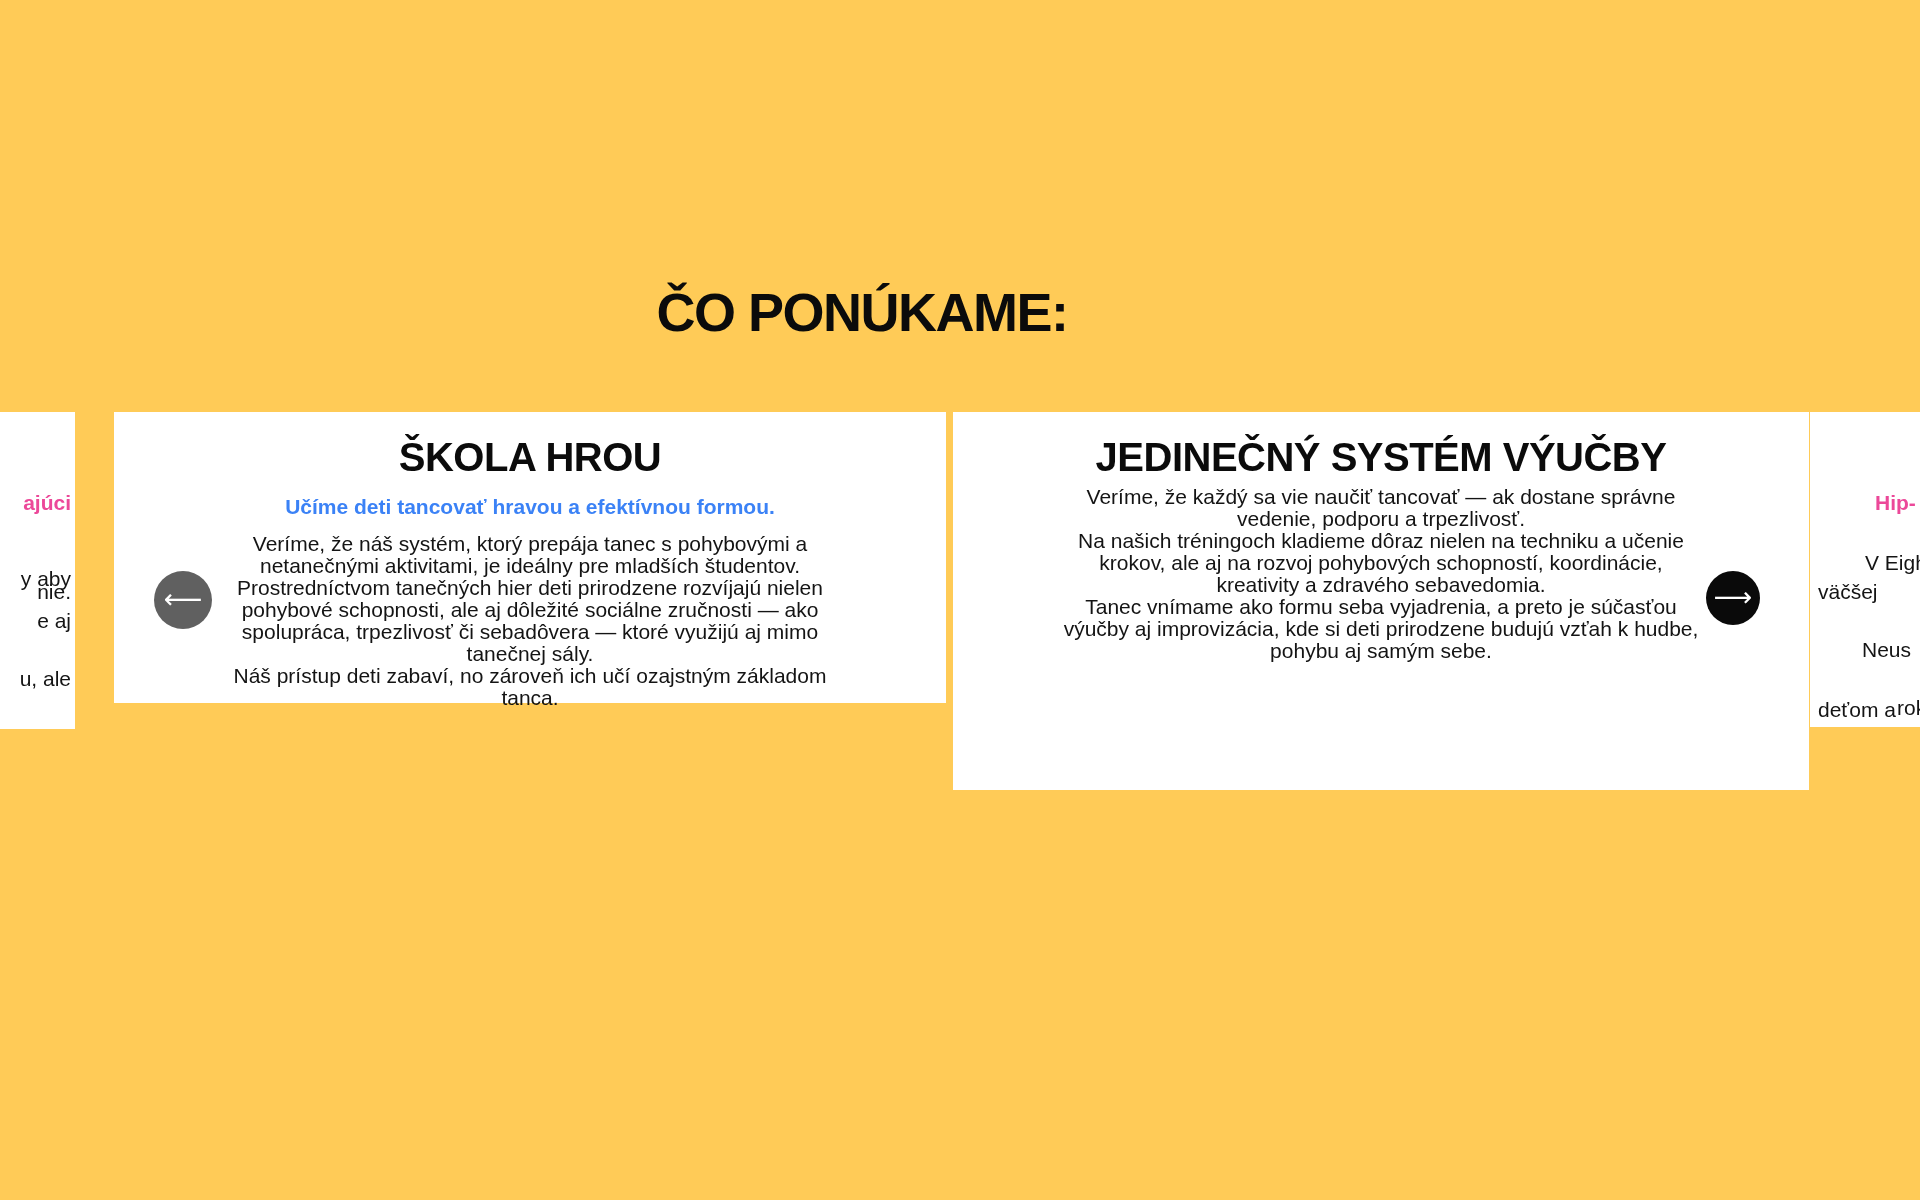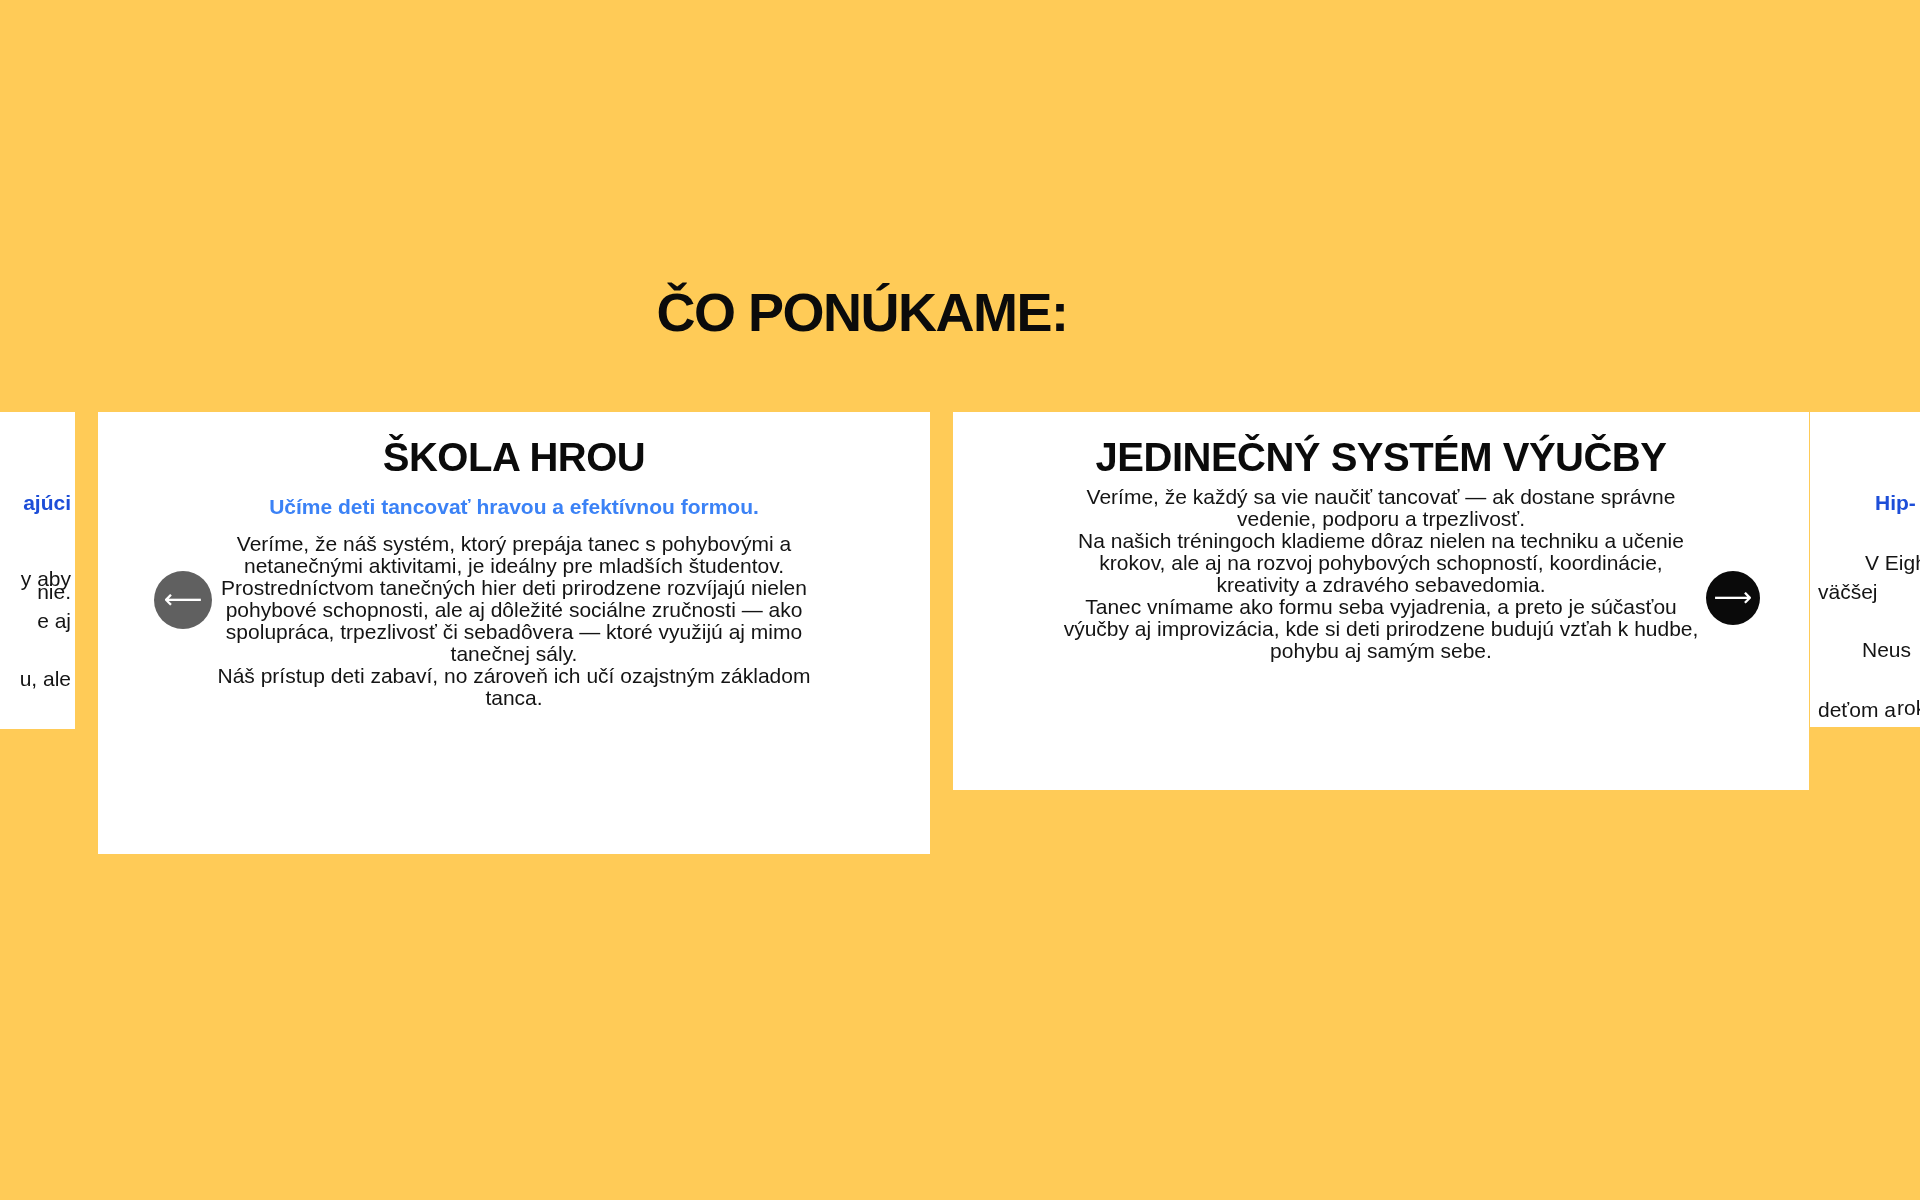--- a/index.html
+++ b/index.html
@@ -55,21 +55,21 @@
     white-space:pre-line;
     color:#141414;
   }
   .fragment{
     position:absolute;
     font-size:21px;
     line-height:29px;
     white-space:nowrap;
     color:#141414;
   }
-  .fragment.bold{font-weight:700;color:#1d4ed8;}
+  .fragment.bold{font-weight:700;color:#ec4899;}
   .card-partial-left .fragment{right:4px;text-align:right;}
   .nav-button{
     position:absolute;
     border:none;
     border-radius:50%;
     cursor:pointer;
     display:flex;
     align-items:center;
     justify-content:center;
     padding:0;
@@ -99,21 +99,21 @@
 <div>
 
   <div class="card card-partial-left" style="left:0;width:75px;height:317px;overflow:hidden;">
     <div class="fragment bold" style="top:76px;">ajúci</div>
     <div class="fragment" style="top:152px;">y aby</div>
     <div class="fragment" style="top:165px;">nie.</div>
     <div class="fragment" style="top:194px;text-align:right;">e aj</div>
     <div class="fragment" style="top:252px;">u, ale</div>
   </div>
 
-  <div class="card card-full" style="left:98px;width:832px;height:442px;">
+  <div class="card card-full" style="left:114px;width:832px;height:291px;">
     <h3 class="card-title">ŠKOLA HROU</h3>
     <p class="card-lead">Učíme deti tancovať hravou a efektívnou formou.</p>
     <p class="card-body">Veríme, že náš systém, ktorý prepája tanec s pohybovými a
 netanečnými aktivitami, je ideálny pre mladších študentov.
 Prostredníctvom tanečných hier deti prirodzene rozvíjajú nielen
 pohybové schopnosti, ale aj dôležité sociálne zručnosti — ako
 spolupráca, trpezlivosť či sebadôvera — ktoré využijú aj mimo
 tanečnej sály.
 Náš prístup deti zabaví, no zároveň ich učí ozajstným základom
 tanca.</p>

